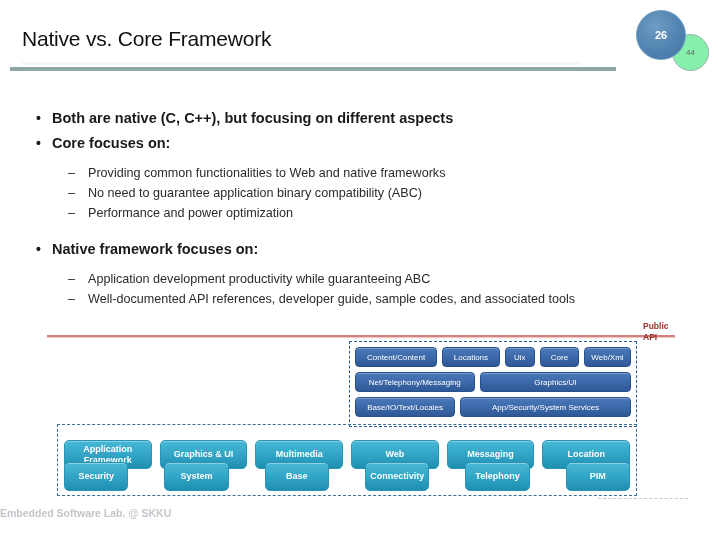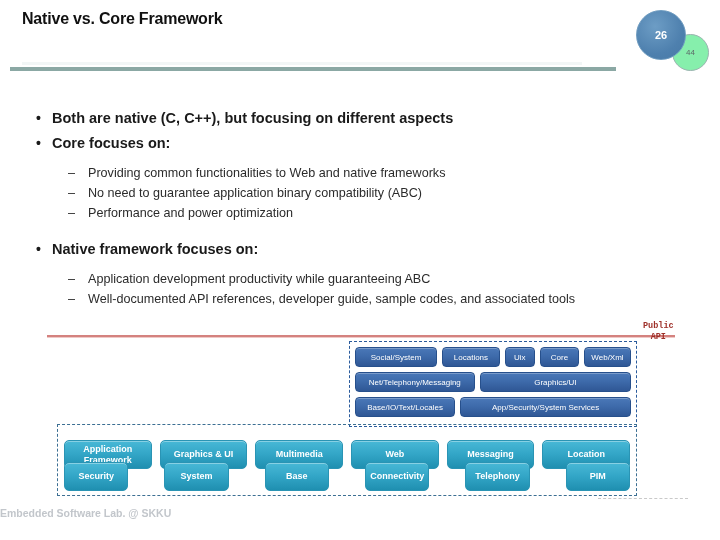--- a/index.html
+++ b/index.html
@@ -7,23 +7,23 @@
     width:720px;height:540px;
     background:#ffffff;
     font-family:"Liberation Sans", sans-serif;
     overflow:hidden;
     position:relative;
   }
 
   
   #slide-title{
     position:absolute;
-    left:22px; top:10px;
-    font-size:16px;
-    font-weight:bold;
+    left:22px; top:27px;
+    font-size:21px;
+    font-weight:normal;
     color:#111111;
     letter-spacing:-0.2px;
     white-space:nowrap;
   }
   #title-rule{
     position:absolute;
     left:10px; top:67px;
     width:606px; height:4px;
     background:#8ba8a4;
   }
@@ -89,22 +89,21 @@
   #red-line{
     position:absolute; left:47px; top:23px;
     width:628px; height:2px;
     background:#d4827f;
     box-shadow:0 1px 0 #f0c9c7;
   }
   #public-api-label{
     position:absolute; left:643px; top:9px;
     font-size:8.5px; font-weight:bold;
     color:#9e2f28; line-height:11px;
-    text-align:center;
-    font-family:Liberation Mono, monospace;
+    text-align:left;
   }
 
   
   #core-box{
     position:absolute; left:349px; top:29px;
     width:288px; height:86px;
     border:1.5px dashed #2a5b9c;
     box-sizing:border-box;
   }
   .core-row{ position:absolute; left:5px; right:5px; height:20px; display:flex; gap:5px; }
@@ -188,21 +187,21 @@
 
 <div id="diagram">
   <div id="red-line"></div>
   <div id="public-api-label">
     <span>Public</span><br>
     <span>API</span>
   </div>
 
   <div id="core-box">
     <div class="core-row r1">
-        <div class="core-cell" style="flex: 2.05 1 0%;">Social/System</div>
+        <div class="core-cell" style="flex: 2.05 1 0%;">Content/Content</div>
         <div class="core-cell" style="flex: 1.42 1 0%;">Locations</div>
         <div class="core-cell" style="flex: 0.72 1 0%;">Uix</div>
         <div class="core-cell" style="flex: 0.95 1 0%;">Core</div>
         <div class="core-cell" style="flex: 1.15 1 0%;">Web/Xml</div>
       </div>
     <div class="core-row r2">
         <div class="core-cell" style="flex: 1.22 1 0%;">Net/Telephony/Messaging</div>
         <div class="core-cell" style="flex: 1.55 1 0%;">Graphics/UI</div>
       </div>
     <div class="core-row r3">

